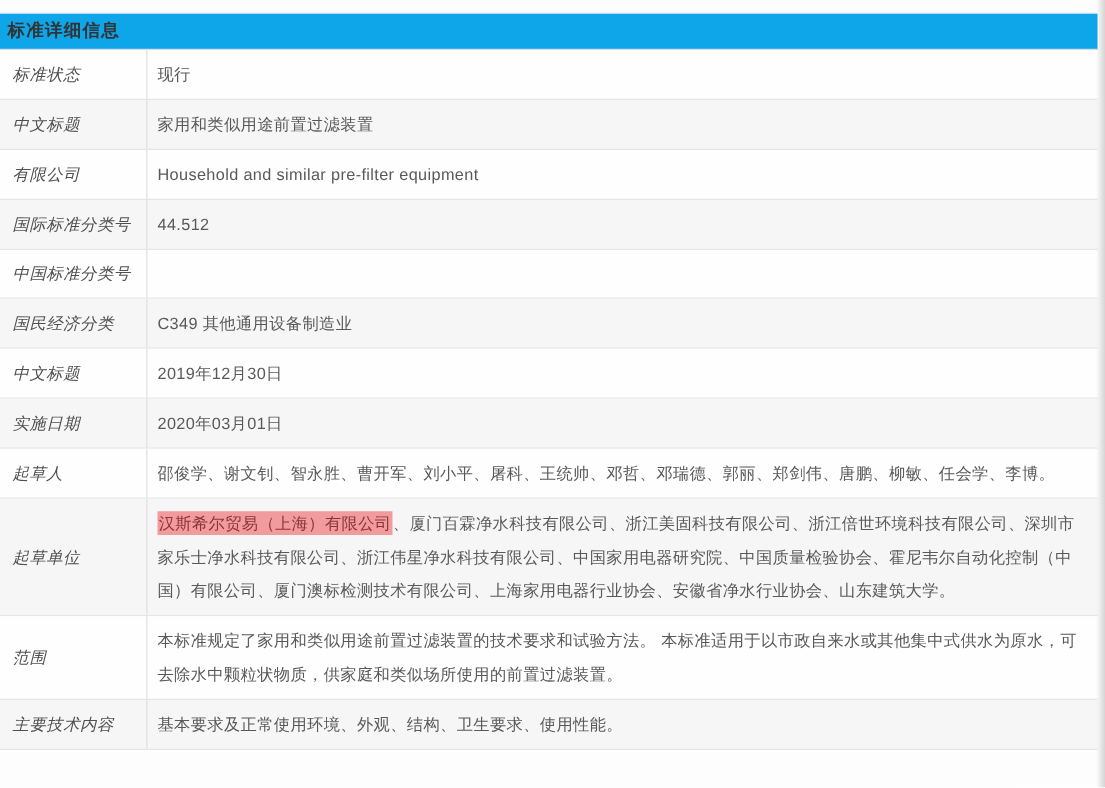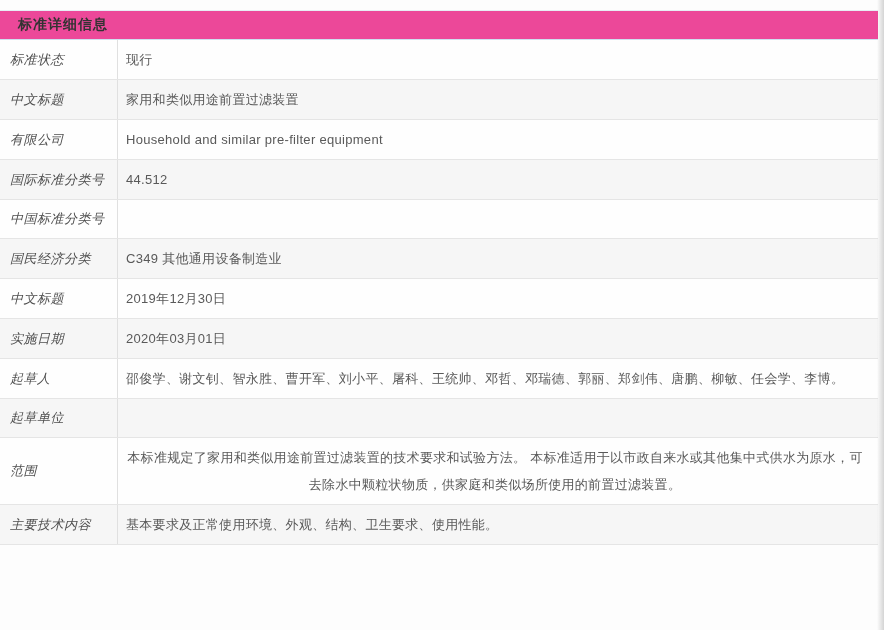--- a/index.html
+++ b/index.html
@@ -22,24 +22,24 @@
     top: 0; right: 0;
     width: 7px; height: 630px;
     background: linear-gradient(to right, rgba(0,0,0,0), rgba(0,0,0,0.16));
   }
   .panel {
     width: 878px;
     border-top: 1px solid #e7eef5;
   }
   .panel-header {
     height: 29px;
-    background: #ec4899;
+    background: #0ea5e9;
     display: flex;
     align-items: center;
-    padding-left: 18px;
+    padding-left: 6px;
     border-bottom: 1px solid #cfe0ef;
   }
   .panel-header .title {
     font-size: 14px;
     font-weight: bold;
     color: #333333;
     letter-spacing: 1px;
   }
   .tbl { width: 878px; }
   .row {
@@ -65,21 +65,21 @@
     flex: 1 1 auto;
     padding: 6px 14px 6px 8px;
     display: flex;
     align-items: center;
     flex-wrap: wrap;
     font-size: 13px;
     line-height: 27px;
     color: #595959;
     letter-spacing: 0.3px;
   }
-  .row .value .text { display: inline; text-align: center; }
+  .row .value .text { display: inline; }
   .hl {
     background: #f19b9e;
     color: #8c3336;
     padding: 2px 1px;
   }
 </style>
 </head>
 <body>
 
 <div class="page">
@@ -137,20 +137,23 @@
           </div>
         </div>
         <div class="row">
           <div class="label">起草人</div>
           <div class="value">
             <span class="text">邵俊学、谢文钊、智永胜、曹开军、刘小平、屠科、王统帅、邓哲、邓瑞德、郭丽、郑剑伟、唐鹏、柳敏、任会学、李博。</span>
           </div>
         </div>
         <div class="row alt">
           <div class="label">起草单位</div>
+          <div class="value">
+            <span class="text"><span class="hl">汉斯希尔贸易（上海）有限公司</span>、厦门百霖净水科技有限公司、浙江美固科技有限公司、浙江倍世环境科技有限公司、深圳市家乐士净水科技有限公司、浙江伟星净水科技有限公司、中国家用电器研究院、中国质量检验协会、霍尼韦尔自动化控制（中国）有限公司、厦门澳标检测技术有限公司、上海家用电器行业协会、安徽省净水行业协会、山东建筑大学。</span>
+          </div>
         </div>
         <div class="row">
           <div class="label">范围</div>
           <div class="value">
             <span class="text">本标准规定了家用和类似用途前置过滤装置的技术要求和试验方法。 本标准适用于以市政自来水或其他集中式供水为原水，可去除水中颗粒状物质，供家庭和类似场所使用的前置过滤装置。</span>
           </div>
         </div>
         <div class="row alt">
           <div class="label">主要技术内容</div>
           <div class="value">

